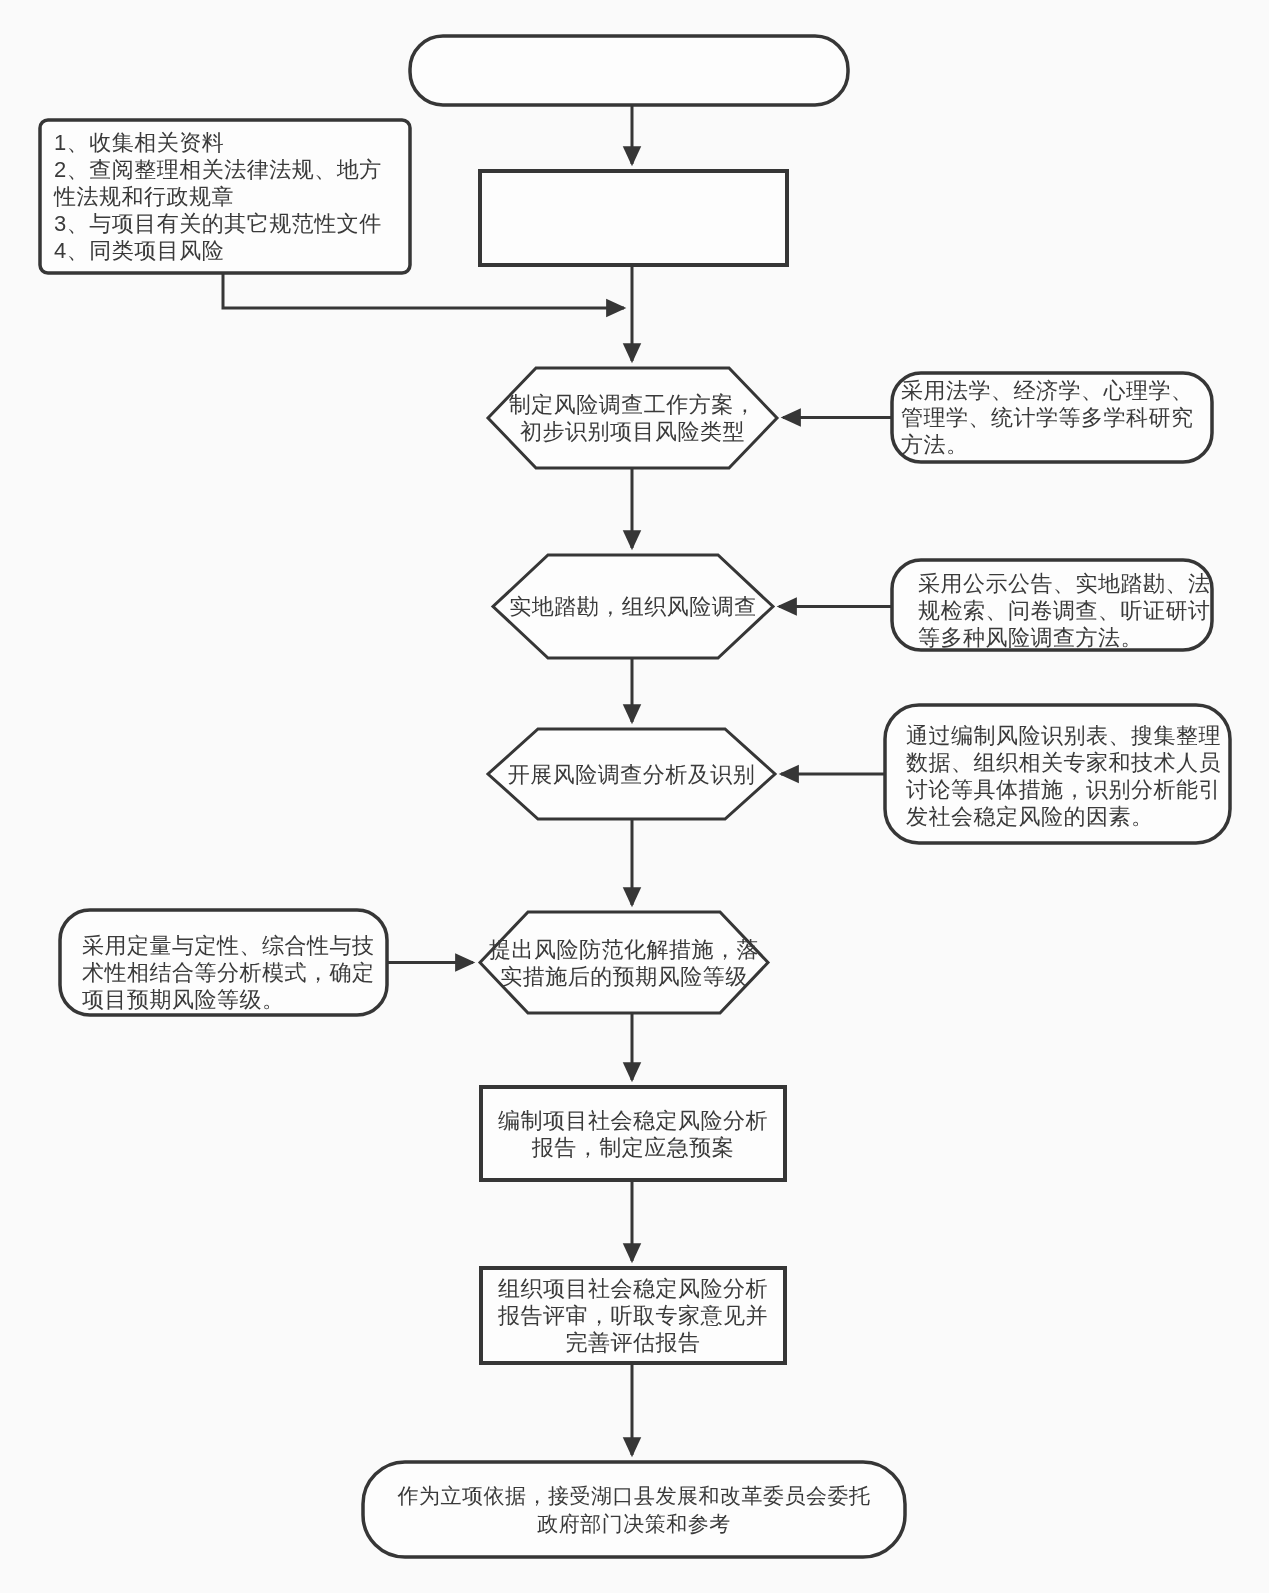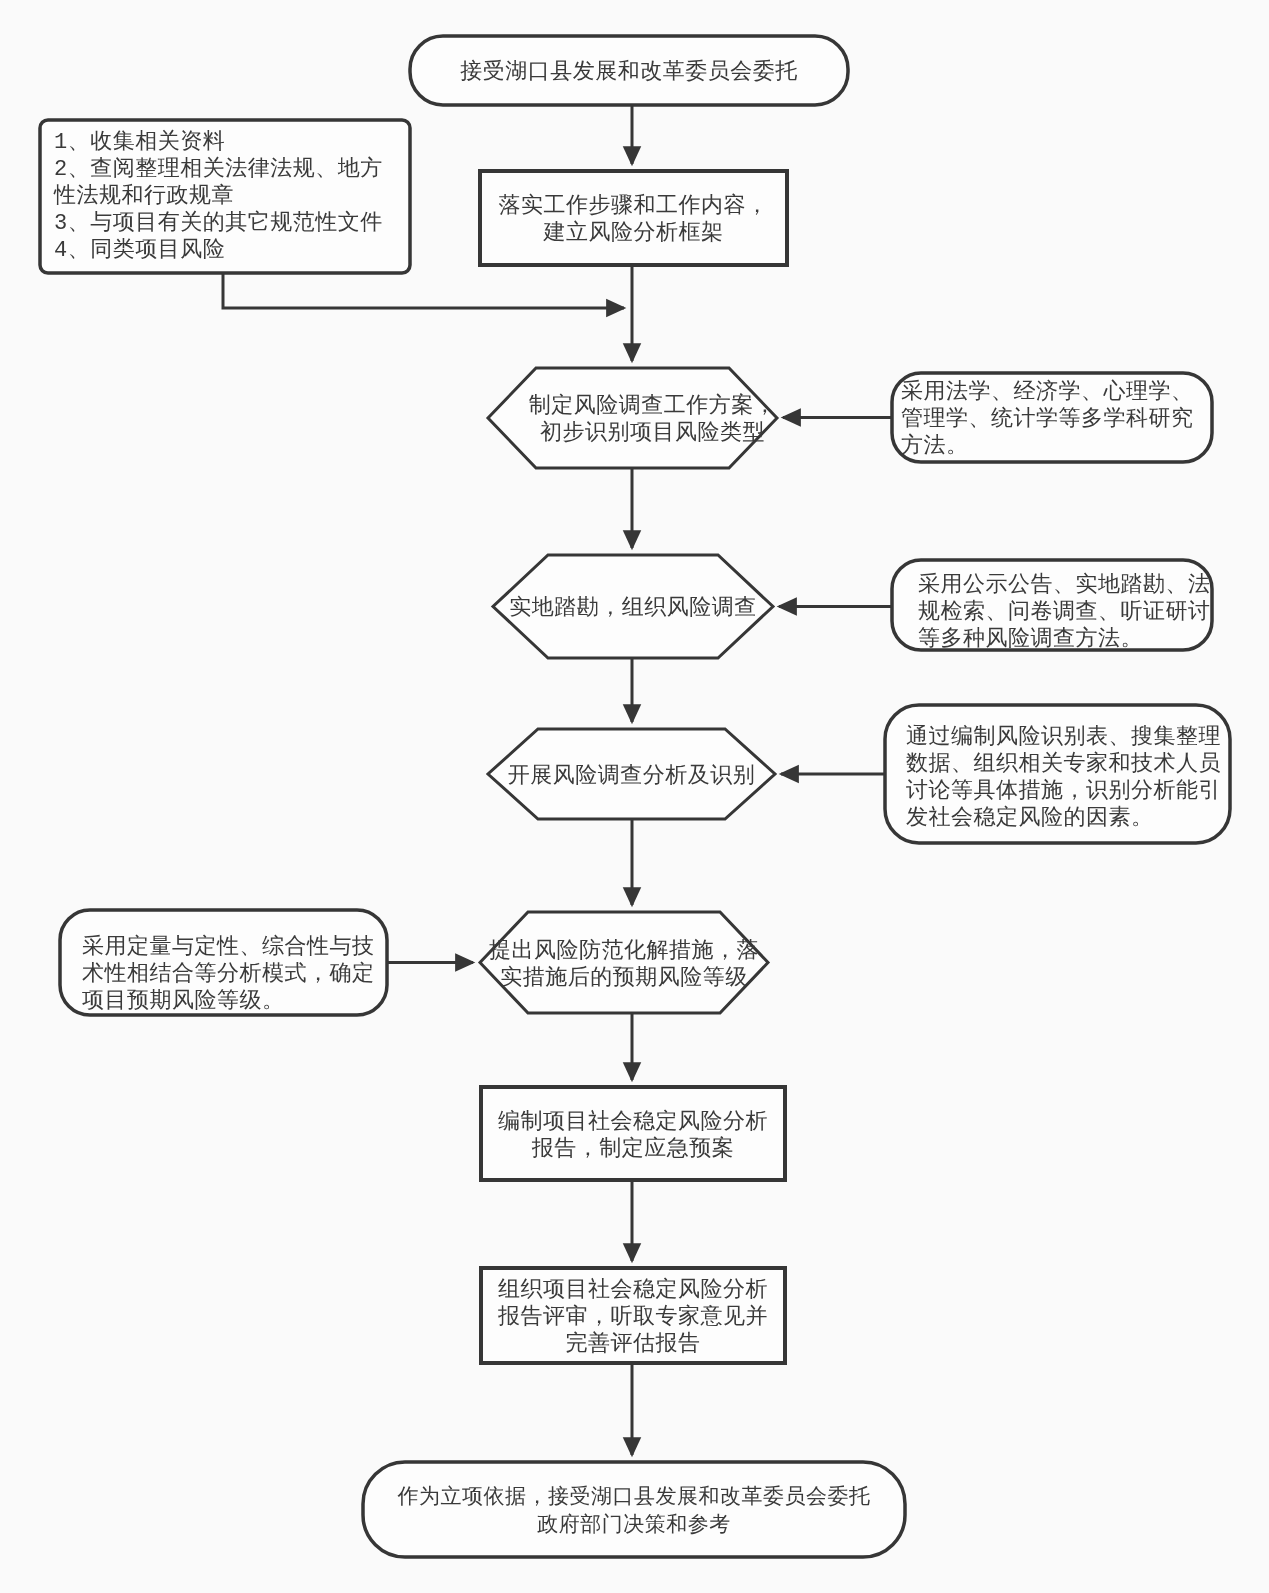--- a/index.html
+++ b/index.html
@@ -13,21 +13,21 @@
     position:absolute;display:flex;align-items:center;justify-content:center;
     text-align:center;white-space:pre-line;font-size:22px;line-height:27px;
     box-sizing:border-box;color:#3a3a3a;letter-spacing:0.5px;
   }
   .label.leftalign{justify-content:flex-start;text-align:left;}
   .label.small{font-size:21px;line-height:28px;}
   .listwrap{
     position:absolute;box-sizing:border-box;display:flex;flex-direction:column;
     font-size:22px;line-height:27px;white-space:pre-line;letter-spacing:0.5px;
   }
-  .listitem{text-align:left;font-family:Liberation Mono, monospace;}
+  .listitem{text-align:left;}
 </style>
 </head>
 <body>
 
 <div class="canvas">
 
   <svg class="layer" viewBox="0 0 1269 1593">
     <defs>
       <marker id="arr" viewBox="0 0 10 10" refX="8.5" refY="5" markerWidth="7" markerHeight="7" orient="auto" markerUnits="strokeWidth">
         <path d="M0,0.6 L9.6,5 L0,9.4 Z" fill="#363636"></path>
@@ -61,34 +61,31 @@
       <polygon points="538,729 725,729 775,774 725,819 538,819 488,774" stroke-width="3"></polygon>
       <rect x="885" y="705" width="345" height="138" rx="34" stroke-width="3.5"></rect>
       <rect x="60" y="910" width="327" height="105" rx="30" stroke-width="3.5"></rect>
       <polygon points="528,912 720,912 768,962.5 720,1013 528,1013 480,962.5" stroke-width="3"></polygon>
       <rect x="481" y="1087" width="304" height="93" stroke-width="4"></rect>
       <rect x="481" y="1268" width="304" height="95" stroke-width="4"></rect>
       <rect x="363" y="1462" width="542" height="95" rx="42" stroke-width="3.5"></rect>
     </g>
   </svg>
 
-  <div class="label" style="left:410px;top:36px;width:438px;height:69px;">接受湖口县发展和改革委员会委托</div>
 
   <div class="listwrap" style="left:54px;top:129px;width:350px;height:140px;">
     <div class="listitem">1、收集相关资料</div>
     <div class="listitem">2、查阅整理相关法律法规、地方
 性法规和行政规章</div>
     <div class="listitem">3、与项目有关的其它规范性文件</div>
     <div class="listitem">4、同类项目风险</div>
   </div>
 
-  <div class="label" style="left:480px;top:171px;width:307px;height:94px;">落实工作步骤和工作内容，
-建立风险分析框架</div>
 
-  <div class="label" style="left:508px;top:368px;width:289px;height:100px;">制定风险调查工作方案，
+  <div class="label" style="left:488px;top:368px;width:289px;height:100px;">制定风险调查工作方案，
 初步识别项目风险类型</div>
 
   <div class="label leftalign" style="left:892px;top:373px;width:320px;height:89px;padding-left:9px;">采用法学、经济学、心理学、
 管理学、统计学等多学科研究
 方法。</div>
 
   <div class="label" style="left:493px;top:555px;width:280px;height:103px;">实地踏勘，组织风险调查</div>
 
   <div class="label leftalign" style="left:892px;top:560px;width:320px;height:90px;padding-left:26px;padding-top:10px;">采用公示公告、实地踏勘、法
 规检索、问卷调查、听证研讨

